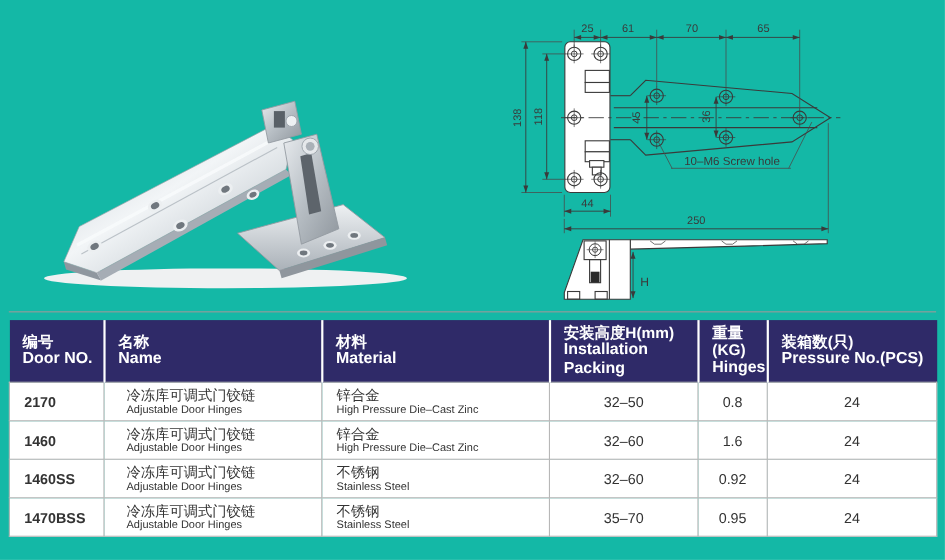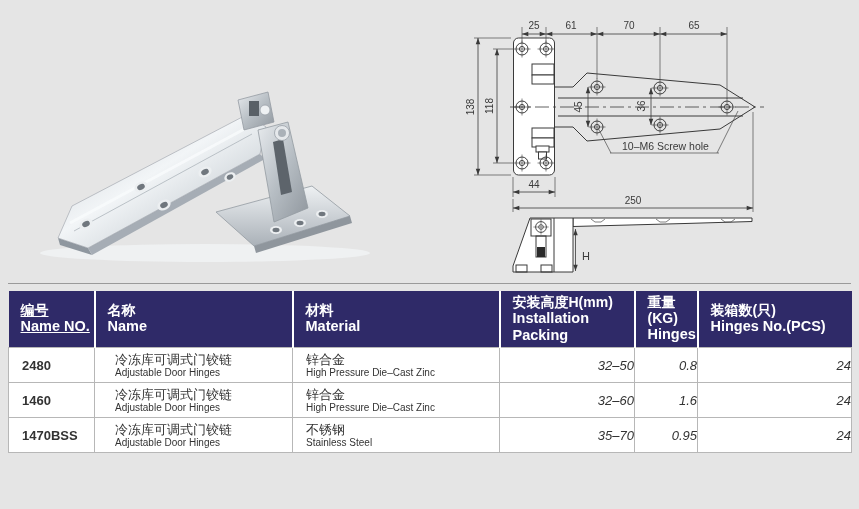--- a/index.html
+++ b/index.html
@@ -1,39 +1,39 @@
 <!DOCTYPE html>
 <html><head>
 <meta charset="utf-8">
 <style>
   * { margin:0; padding:0; box-sizing:border-box; }
   body { font-family:"Liberation Sans", sans-serif; background:#fff; }
-  .page { position:relative; width:859px; height:509px; background:#e5e5e5; overflow:hidden; }
+  .page { position:relative; width:859px; height:509px; background:#14b8a6; overflow:hidden; }
 
   .photo-area { position:absolute; left:20px; top:30px; width:410px; height:250px; }
   .drawing-area { position:absolute; left:430px; top:0; width:429px; height:285px; }
 
   .rule-top { position:absolute; left:8px; top:283px; width:843px; height:1px; background:#9a9a9a; }
 
   .spec-table { position:absolute; left:8px; top:291px; width:843px; border-collapse:collapse; table-layout:fixed; }
   .spec-table thead th {
     background:#2f2a68; color:#ffffff; text-align:left; vertical-align:middle;
     height:37px; padding:3px 0 4px 12px; border:none; border-left:2px solid #ffffff;
   }
-  .spec-table thead th:first-child { border-left:none;text-decoration:underline; }
+  .spec-table thead th:first-child { border-left:none; }
   .hdr-zh { font-size:14px; font-weight:bold; line-height:1.15; }
   .hdr-en { font-size:14.5px; font-weight:bold; line-height:1.15; }
   .spec-table tbody td {
     border:1px solid #b7b7b7; height:35px; vertical-align:middle;
     color:#333; font-size:13px; background:#fff;
   }
   td.c-model { font-size:14px; font-weight:bold; color:#222; padding-left:13px; }
   td.c-name { padding-left:20px; }
   td.c-mat { padding-left:13px;margin-left:41px; }
-  td.c-num { text-align:right; font-size:13.5px; color:#2b2b2b;font-style:italic; }
+  td.c-num { text-align:center; font-size:13.5px; color:#2b2b2b; }
   .cell-zh { font-size:13px; line-height:1.2; }
   .cell-en { font-size:10px; line-height:1.2; }
 
   svg text { font-family:"Liberation Sans", sans-serif; fill:#3a3a3a; }
   .ln  { stroke:#3a3a3a; stroke-width:1; fill:none; }
   .lnf { stroke:#3a3a3a; stroke-width:1; fill:#ffffff; }
   .thin{ stroke:#4a4a4a; stroke-width:0.7; fill:none; }
   .dim { stroke:#3a3a3a; stroke-width:0.8; fill:none; }
   .dimtxt { font-size:10px; }
 </style>
@@ -241,47 +241,47 @@
         <col style="width:198px">
         <col style="width:207px">
       <col style="width:135px">
         <col style="width:63px">
         <col style="width:154px">
     </colgroup>
     <thead>
       <tr>
         <th>
           <div class="hdr-zh">编号</div>
-          <div class="hdr-en">Name NO.</div>
+          <div class="hdr-en">Door NO.</div>
         </th>
         <th>
           <div class="hdr-zh">名称</div>
           <div class="hdr-en">Name</div>
         </th>
         <th>
           <div class="hdr-zh">材料</div>
           <div class="hdr-en">Material</div>
         </th>
         <th>
           <div class="hdr-zh">安装高度H(mm)</div>
           <div class="hdr-en">Installation Packing</div>
         </th>
         <th>
           <div class="hdr-zh">重量(KG)</div>
           <div class="hdr-en">Hinges</div>
         </th>
         <th>
           <div class="hdr-zh">装箱数(只)</div>
-          <div class="hdr-en">Hinges No.(PCS)</div>
+          <div class="hdr-en">Pressure No.(PCS)</div>
         </th>
       </tr>
     </thead>
     <tbody>
       <tr>
-        <td class="c-model">2480</td>
+        <td class="c-model">2170</td>
         <td class="c-name">
           <div class="cell-zh">冷冻库可调式门铰链</div>
           <div class="cell-en">Adjustable Door Hinges</div>
         </td>
         <td class="c-mat">
           <div class="cell-zh">锌合金</div>
           <div class="cell-en">High Pressure Die–Cast Zinc</div>
         </td>
         <td class="c-num">32–50</td>
         <td class="c-num">0.8</td>
@@ -295,20 +295,34 @@
         </td>
         <td class="c-mat">
           <div class="cell-zh">锌合金</div>
           <div class="cell-en">High Pressure Die–Cast Zinc</div>
         </td>
         <td class="c-num">32–60</td>
         <td class="c-num">1.6</td>
         <td class="c-num">24</td>
       </tr>
       <tr>
+        <td class="c-model">1460SS</td>
+        <td class="c-name">
+          <div class="cell-zh">冷冻库可调式门铰链</div>
+          <div class="cell-en">Adjustable Door Hinges</div>
+        </td>
+        <td class="c-mat">
+          <div class="cell-zh">不锈钢</div>
+          <div class="cell-en">Stainless Steel</div>
+        </td>
+        <td class="c-num">32–60</td>
+        <td class="c-num">0.92</td>
+        <td class="c-num">24</td>
+      </tr>
+      <tr>
         <td class="c-model">1470BSS</td>
         <td class="c-name">
           <div class="cell-zh">冷冻库可调式门铰链</div>
           <div class="cell-en">Adjustable Door Hinges</div>
         </td>
         <td class="c-mat">
           <div class="cell-zh">不锈钢</div>
           <div class="cell-en">Stainless Steel</div>
         </td>
         <td class="c-num">35–70</td>

